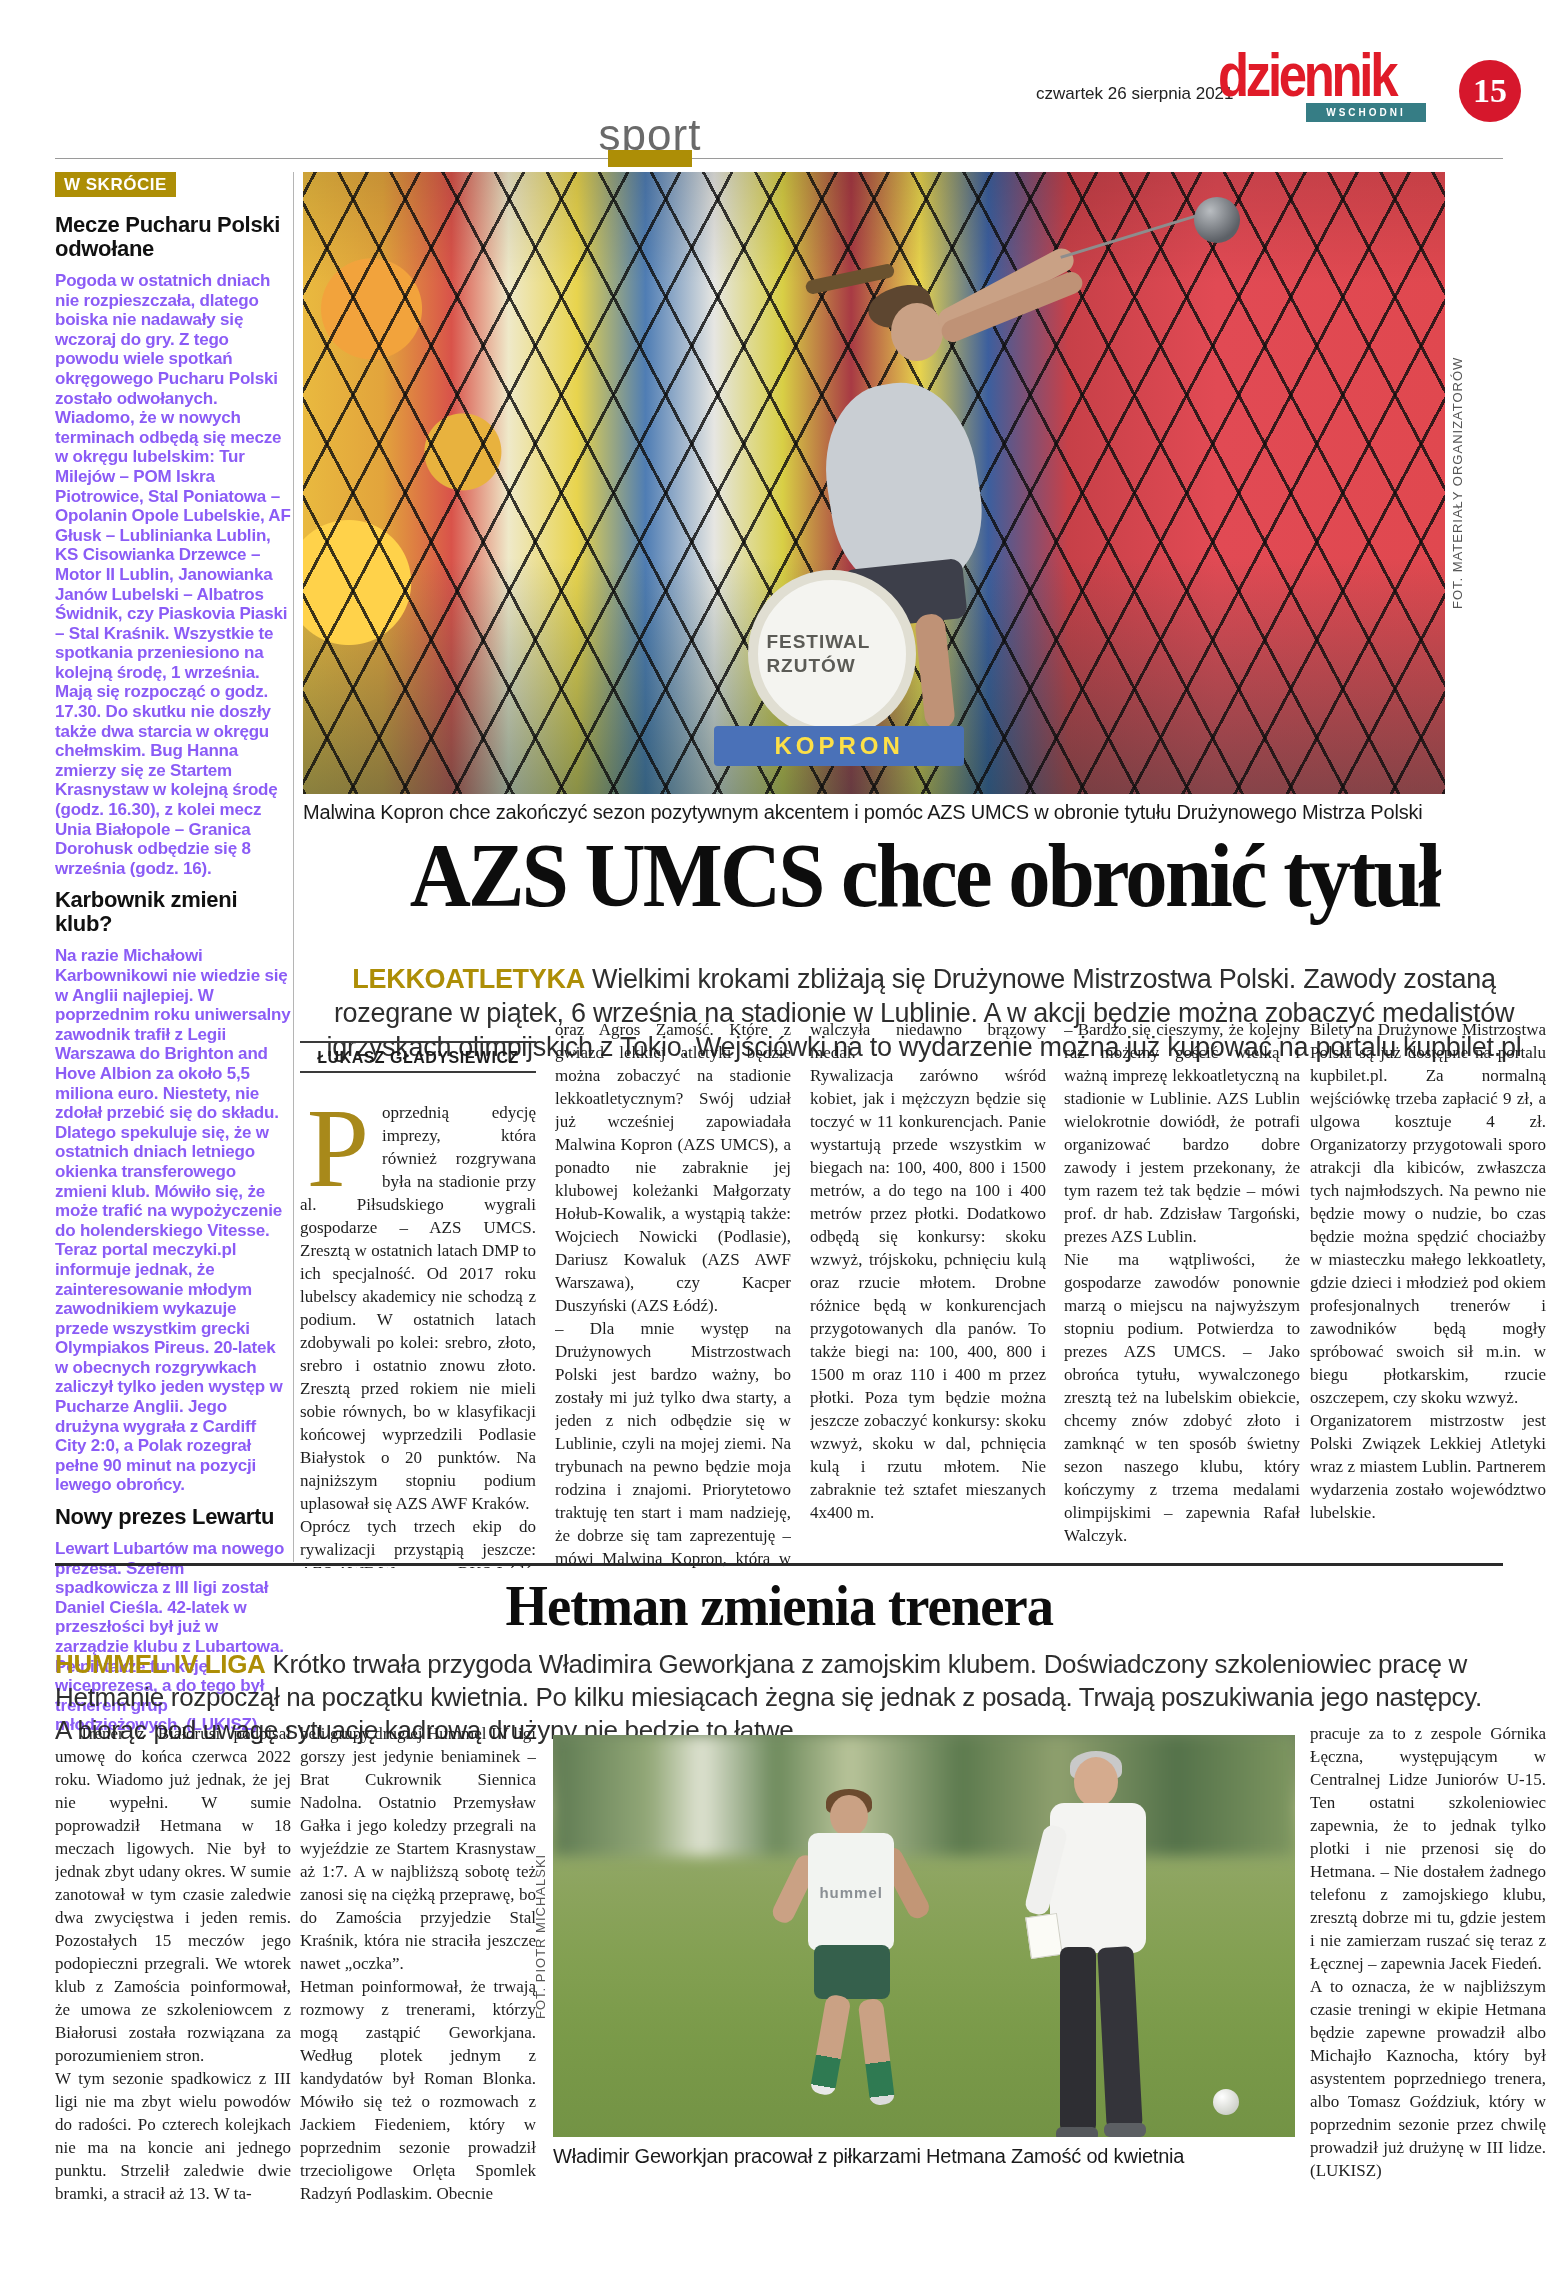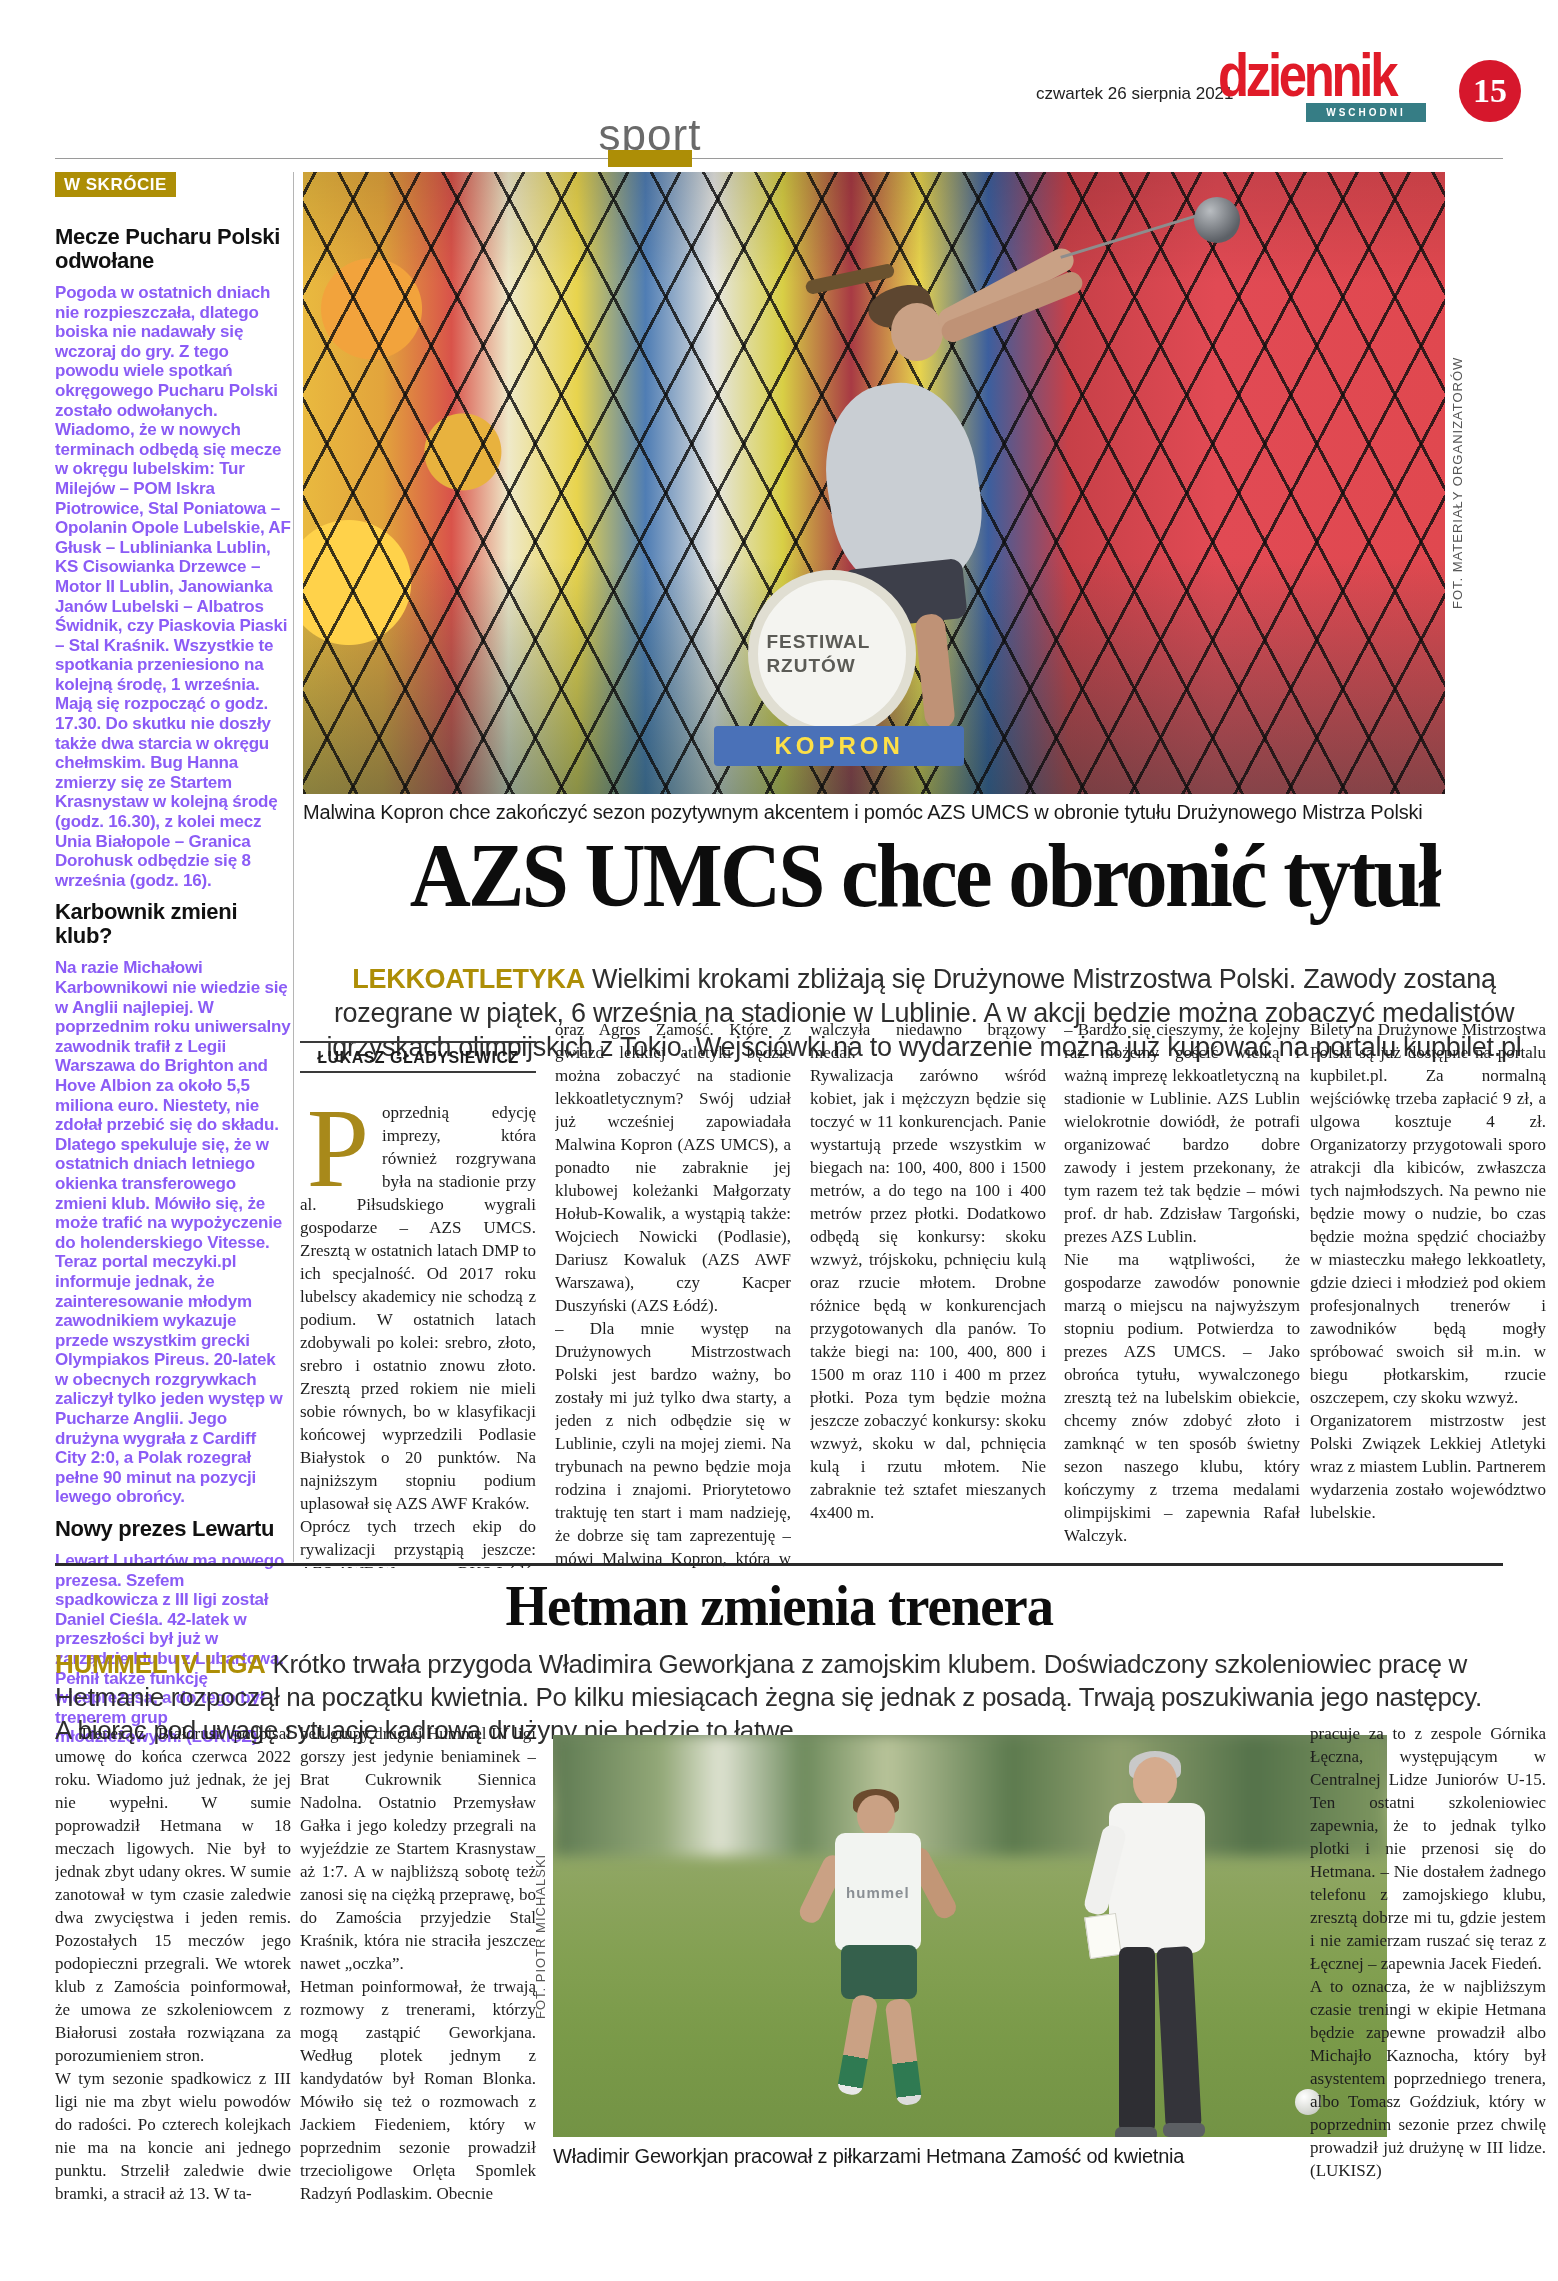--- a/index.html
+++ b/index.html
@@ -14,21 +14,21 @@
   .masthead{position:absolute;left:1218px;top:44px;font-size:62px;font-weight:bold;color:#e01b28;
         letter-spacing:-4px;transform:scaleX(.82);transform-origin:left top;line-height:1;}
   .masthead-sub{position:absolute;left:1306px;top:103px;width:120px;height:19px;background:#367d85;
         color:#fff;font-size:10px;font-weight:bold;letter-spacing:3px;text-align:center;line-height:19px;}
   .page-badge{position:absolute;left:1459px;top:60px;width:62px;height:62px;border-radius:50%;
         background:#d6172c;color:#fff;font-family:"Liberation Serif",serif;font-size:34px;
         text-align:center;line-height:62px;font-weight:bold;}
   
   .sidebar{position:absolute;left:55px;top:172px;width:236px;}
   .sb-kicker{display:inline-block;background:#ad8e06;color:#fff;font-weight:bold;font-size:17px;
-        padding:3px 9px 2px;letter-spacing:.5px;margin-bottom:18px;}
+        padding:3px 9px 2px;letter-spacing:.5px;margin-bottom:6px;}
   .sb-title{font-size:22px;line-height:24px;font-weight:bold;letter-spacing:-.3px;margin:10px 0 10px;}
   .sb-body{font-size:17px;line-height:19.6px;font-weight:bold;letter-spacing:-.2px;color:#8b5cf6;
         white-space:pre-line;}
   .v-rule{position:absolute;left:293px;top:172px;width:1px;height:1390px;background:#b5b5b5;}
   
   .photo-top{position:absolute;left:303px;top:172px;width:1142px;height:622px;overflow:hidden;
       background:
         radial-gradient(circle 52px at 6% 22%,#f2a33c 0 50px,rgba(0,0,0,0) 51px),
         radial-gradient(circle 64px at 4% 66%,#ffd24a 0 62px,rgba(0,0,0,0) 63px),
         radial-gradient(circle 40px at 14% 45%,#e8b23e 0 38px,rgba(0,0,0,0) 39px),
@@ -87,21 +87,21 @@
   .headline-2{position:absolute;left:55px;top:1572px;width:1448px;text-align:center;white-space:nowrap;
       font-family:"Liberation Serif",serif;font-weight:bold;font-size:58px;letter-spacing:-1px;color:#0d0d0d;}
   .headline-2 span{display:inline-block;transform:scaleX(.94);}
   .lead-2{position:absolute;left:55px;top:1648px;width:1448px;text-align:left;
       font-size:26px;line-height:33px;color:#2e2e2e;letter-spacing:-.3px;}
   .bcol{position:absolute;top:1722px;width:236px;height:562px;overflow:hidden;
       font-family:"Liberation Serif",serif;font-size:17px;line-height:23px;text-align:justify;
       color:#1d1d1d;white-space:pre-line;hyphens:auto;}
   .bcolA{left:55px;text-indent:24px;} .bcolB{left:300px;} .bcolC{left:1310px;}
   
-  .photo-bottom{position:absolute;left:553px;top:1735px;width:834px;height:402px;overflow:hidden;
+  .photo-bottom{position:absolute;left:553px;top:1735px;width:742px;height:402px;overflow:hidden;
       background:linear-gradient(180deg,#6f8460 0%,#87986b 10%,#a3b27c 18%,#93a96a 26%,#8ca45e 38%,
         #83a052 55%,#7a9a49 75%,#739345 100%);}
   .photo-bottom::before{content:"";position:absolute;left:0;top:0;width:100%;height:30%;
       background:linear-gradient(90deg,#5e7a52 0%,#93a878 13%,#dfe3d2 20%,#6d8a5c 30%,#b9c49a 40%,
         #5c7a4e 55%,#8fa06e 68%,#54724a 84%,#7e9660 100%);filter:blur(7px);}
   .runner div,.coach div{position:absolute;}
   .runner{position:absolute;left:29%;top:15%;width:170px;height:340px;}
   .r-head{left:62px;top:0;width:38px;height:42px;background:#caa184;border-radius:50%;}
   .r-hair{left:58px;top:-6px;width:46px;height:26px;background:#6b4a2e;border-radius:50% 50% 30% 30%;}
   .r-bib{left:40px;top:38px;width:86px;height:118px;background:#f2f4f1;border-radius:10px;

